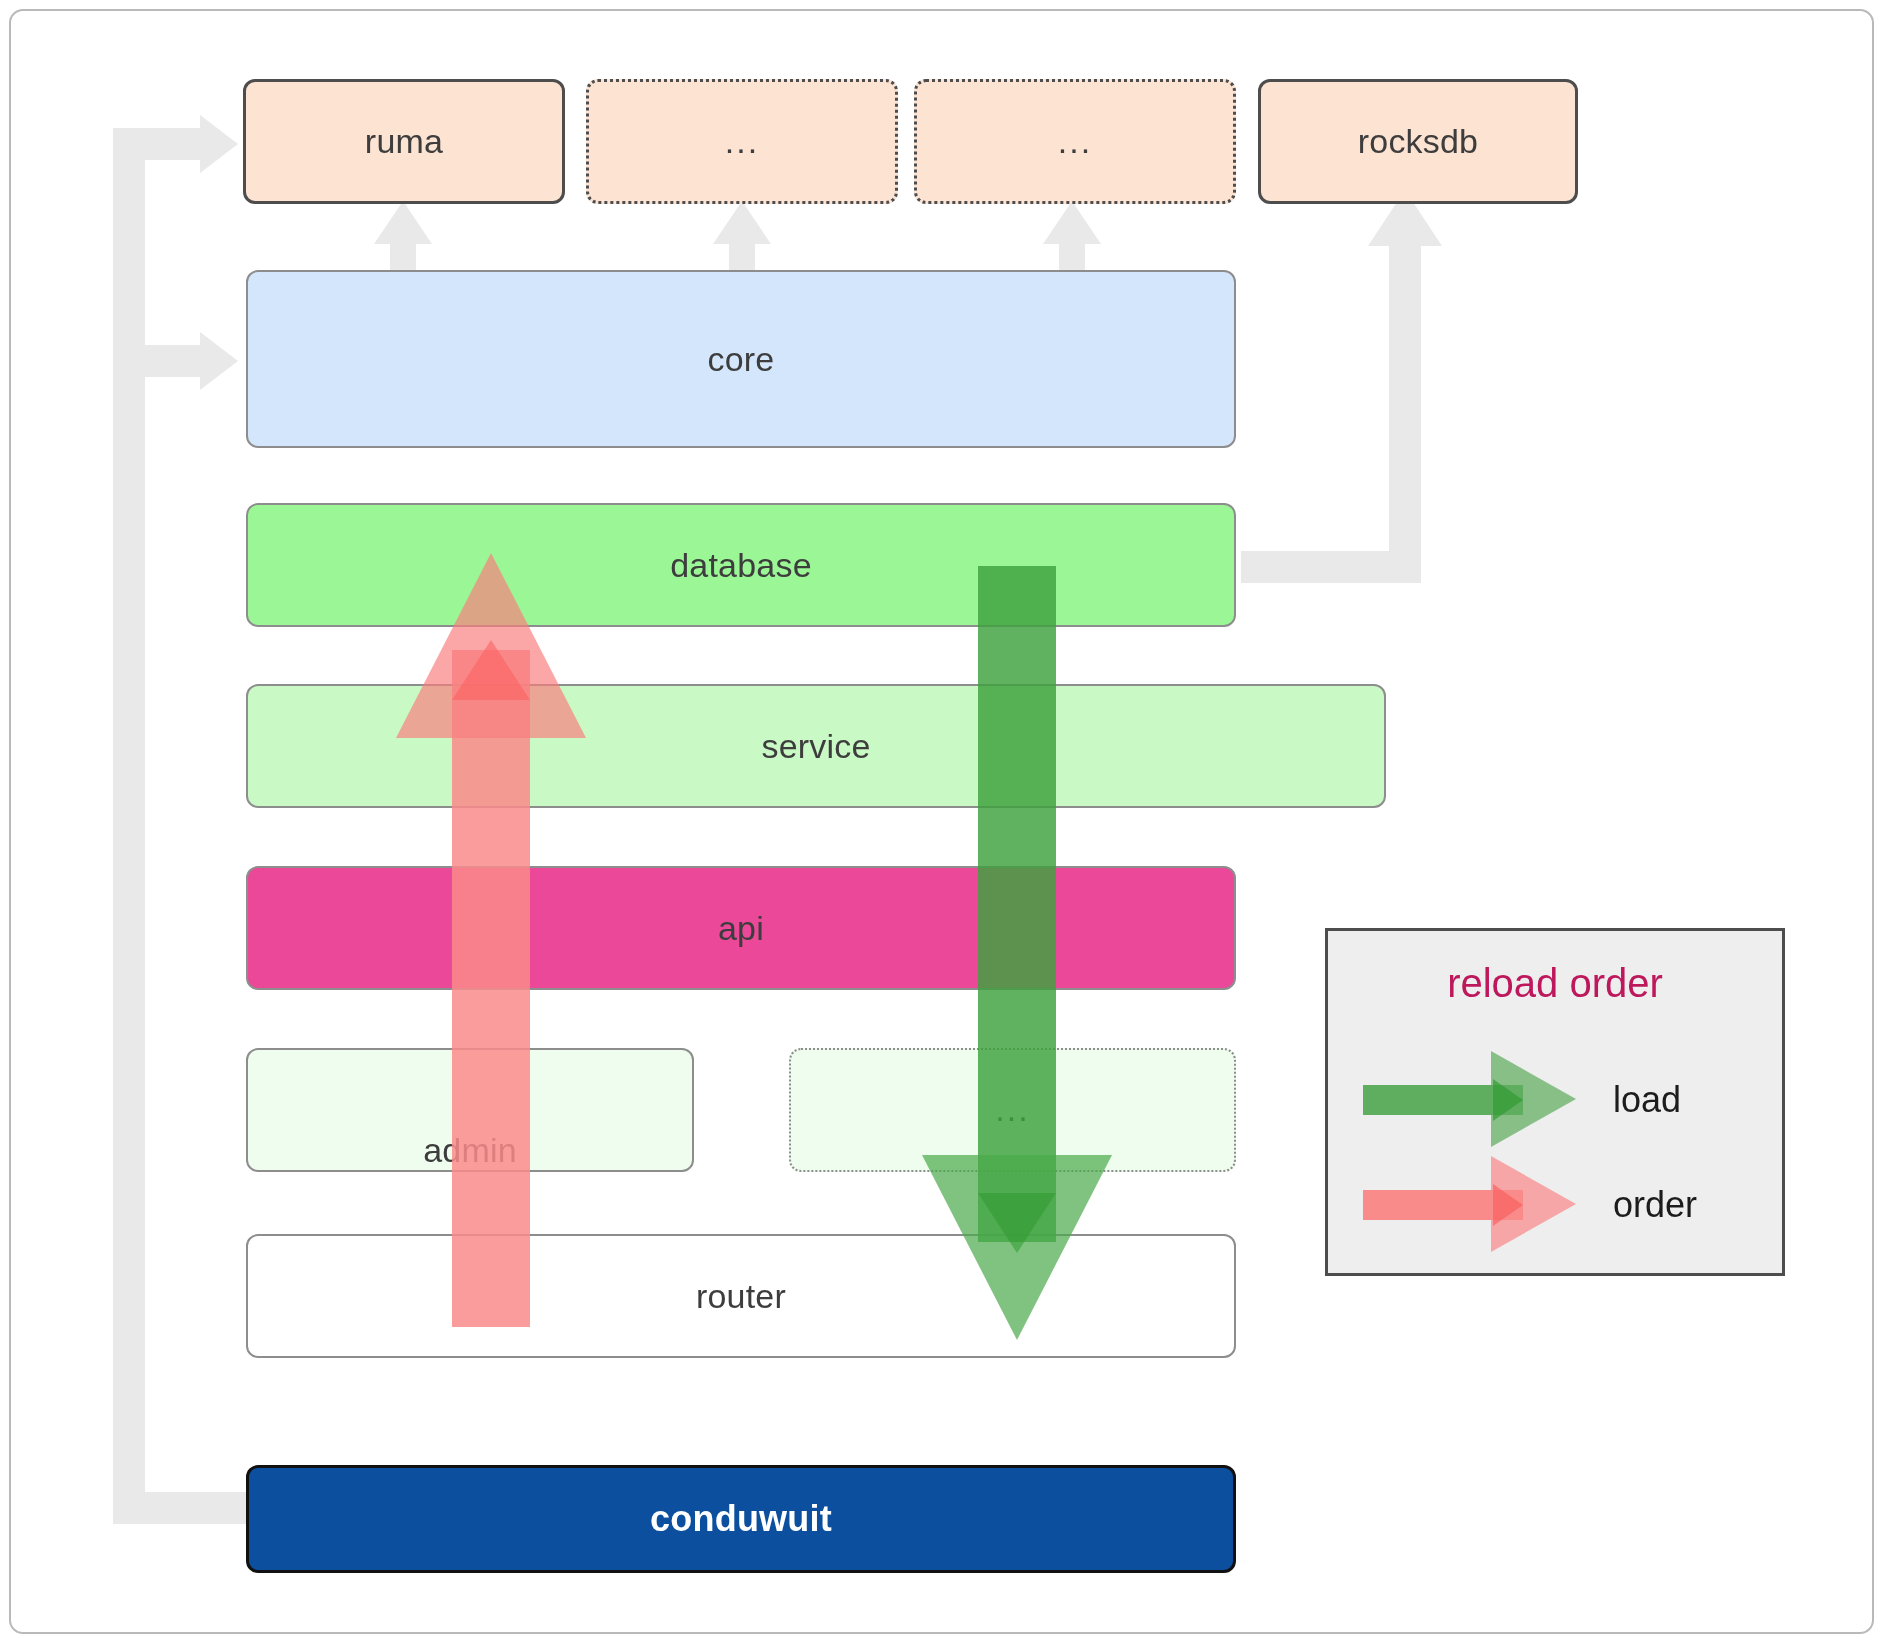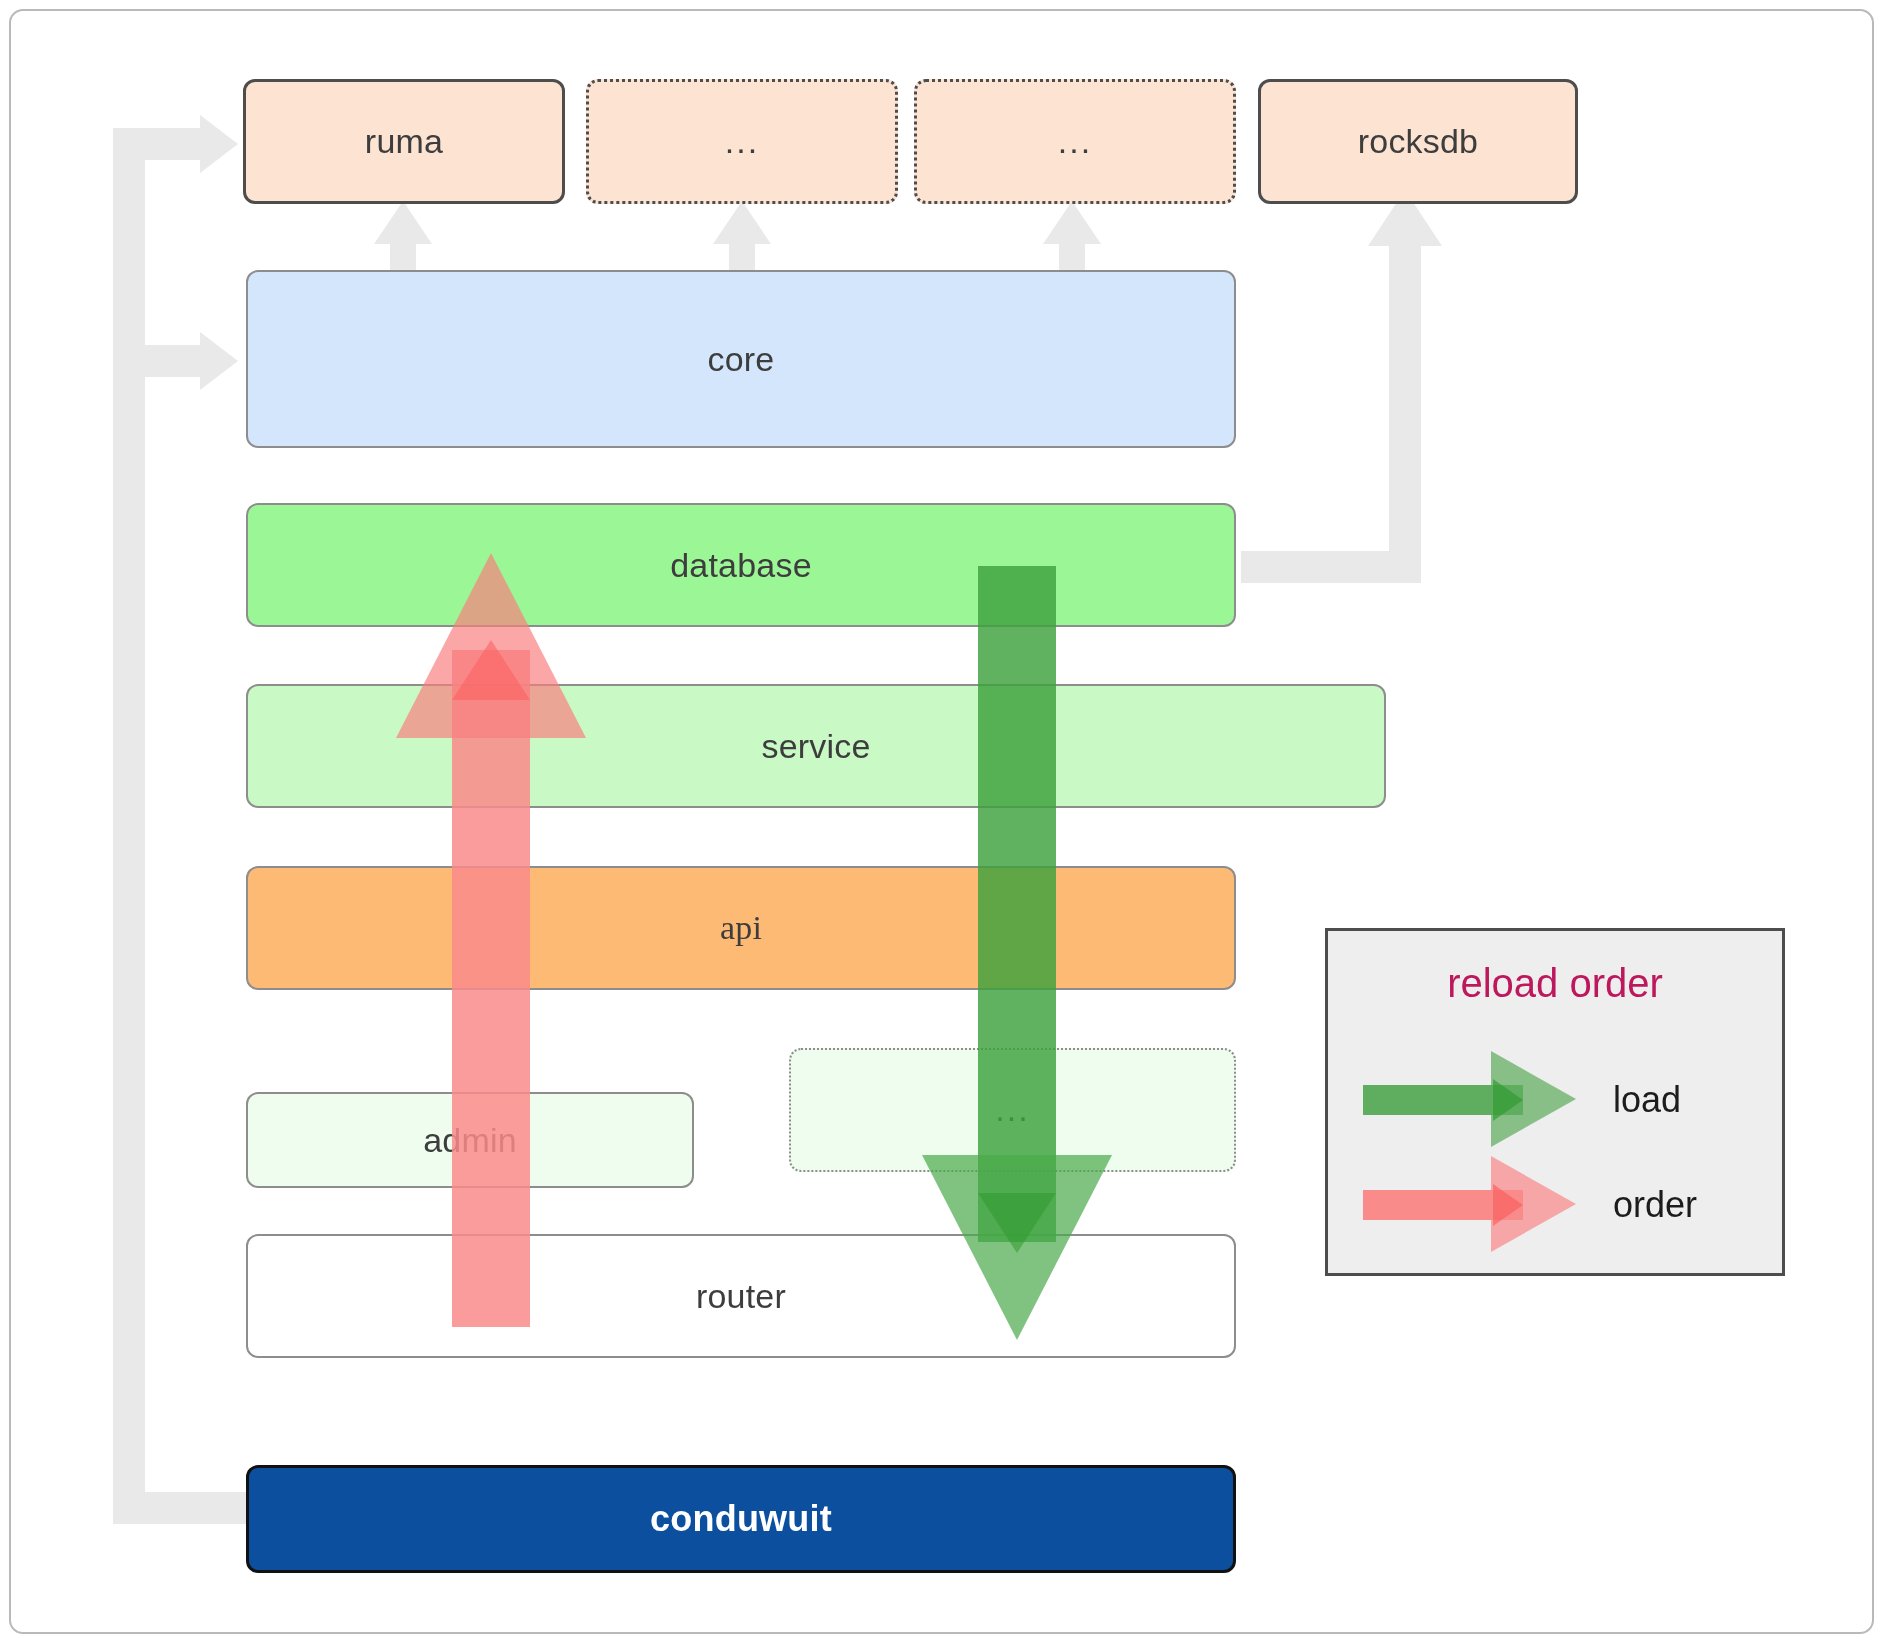--- a/index.html
+++ b/index.html
@@ -55,23 +55,22 @@
   }
   .node.database {
     background: #9bf795;
     border: 2px solid #8d8d8d;
   }
   .node.service {
     background: #c9f9c4;
     border: 2px solid #8d8d8d;
   }
   .node.api {
-    background: #fdba74;
-    border: 2px solid #8d8d8d;
-    font-family: Liberation Serif, serif;
+    background: #ec4899;
+    border: 2px solid #8d8d8d;
   }
   .node.admin {
     background: #effdee;
     border: 2px solid #8d8d8d;
   }
   .node.dots-layer {
     background: #effdee;
     border: 2px dotted #8d8d8d;
   }
   .node.router {
@@ -197,21 +196,21 @@
   </div>
 
   <div class="node service" style="left:246px; top:684px; width:1140px; height:124px;">
     <span>service</span>
   </div>
 
   <div class="node api" style="left:246px; top:866px; width:990px; height:124px;">
     <span>api</span>
   </div>
 
-  <div class="node admin" style="left:246px; top:1092px; width:448px; height:96px;">
+  <div class="node admin" style="left:246px; top:1048px; width:448px; height:124px;align-items:flex-end;">
     <span>admin</span>
   </div>
 
   <div class="node dots-layer" style="left:789px; top:1048px; width:447px; height:124px;">
     <span class="dots">...</span>
   </div>
 
   <div class="node router" style="left:246px; top:1234px; width:990px; height:124px;">
     <span>router</span>
   </div>

